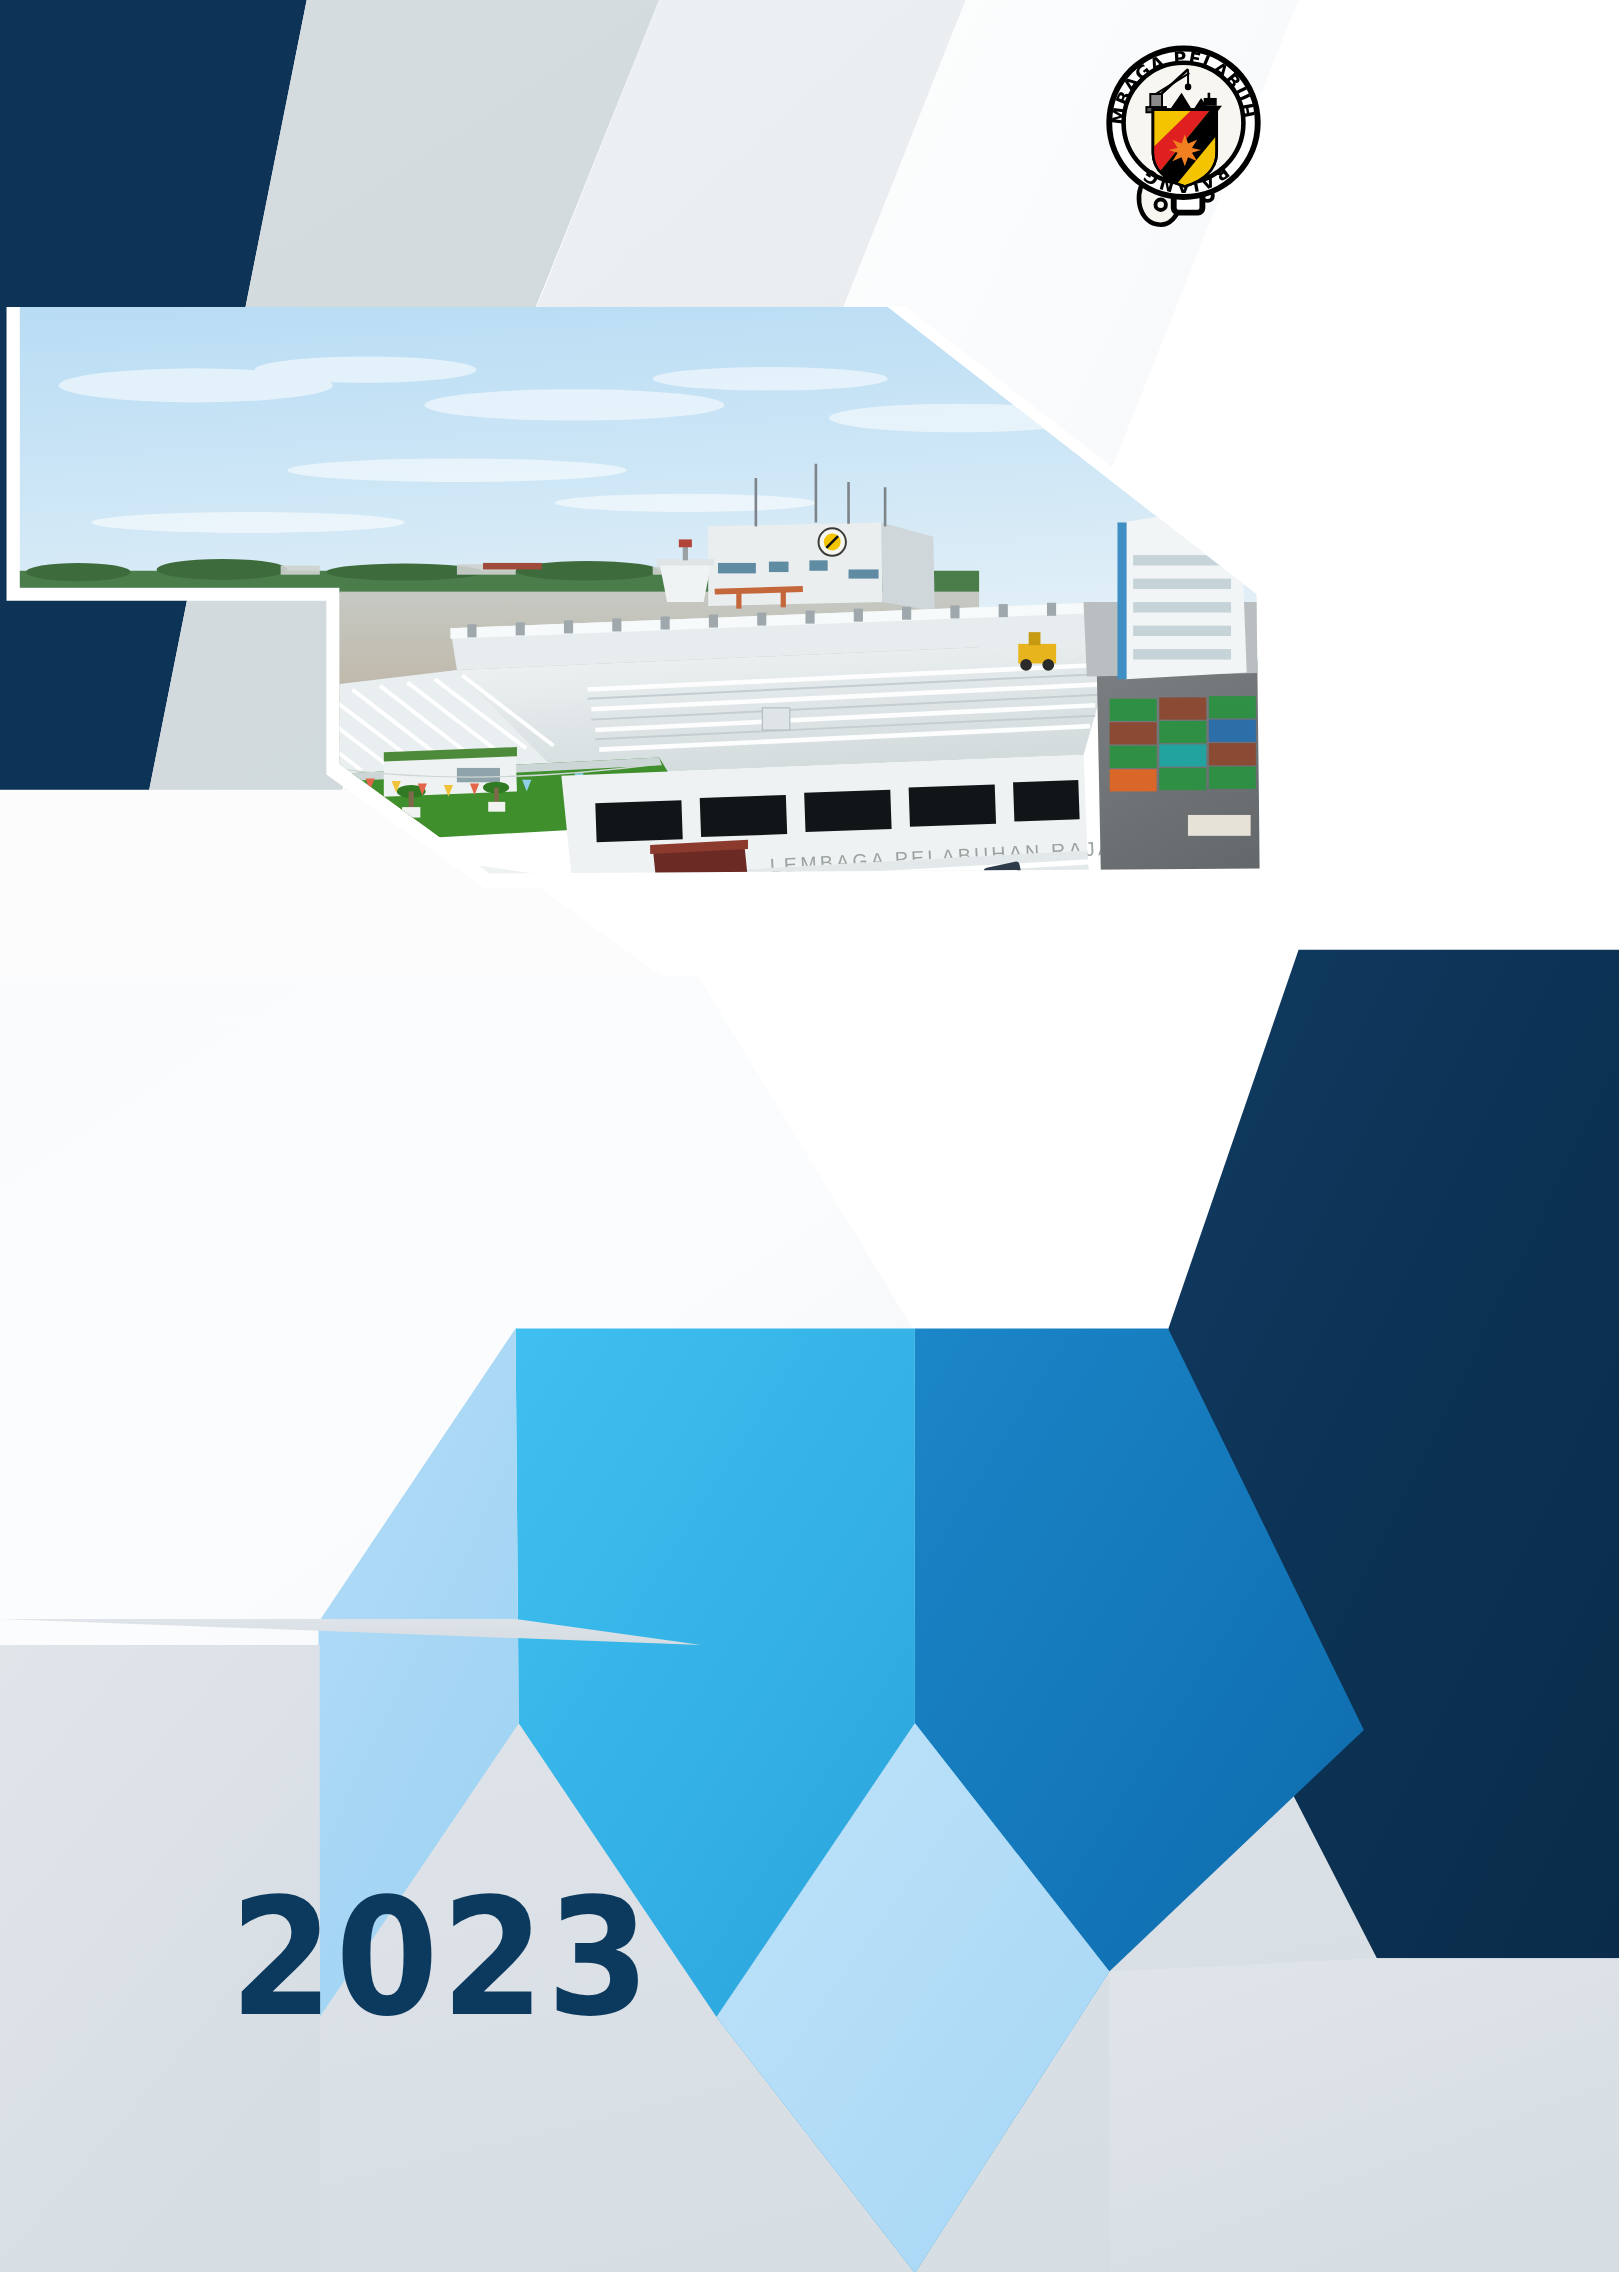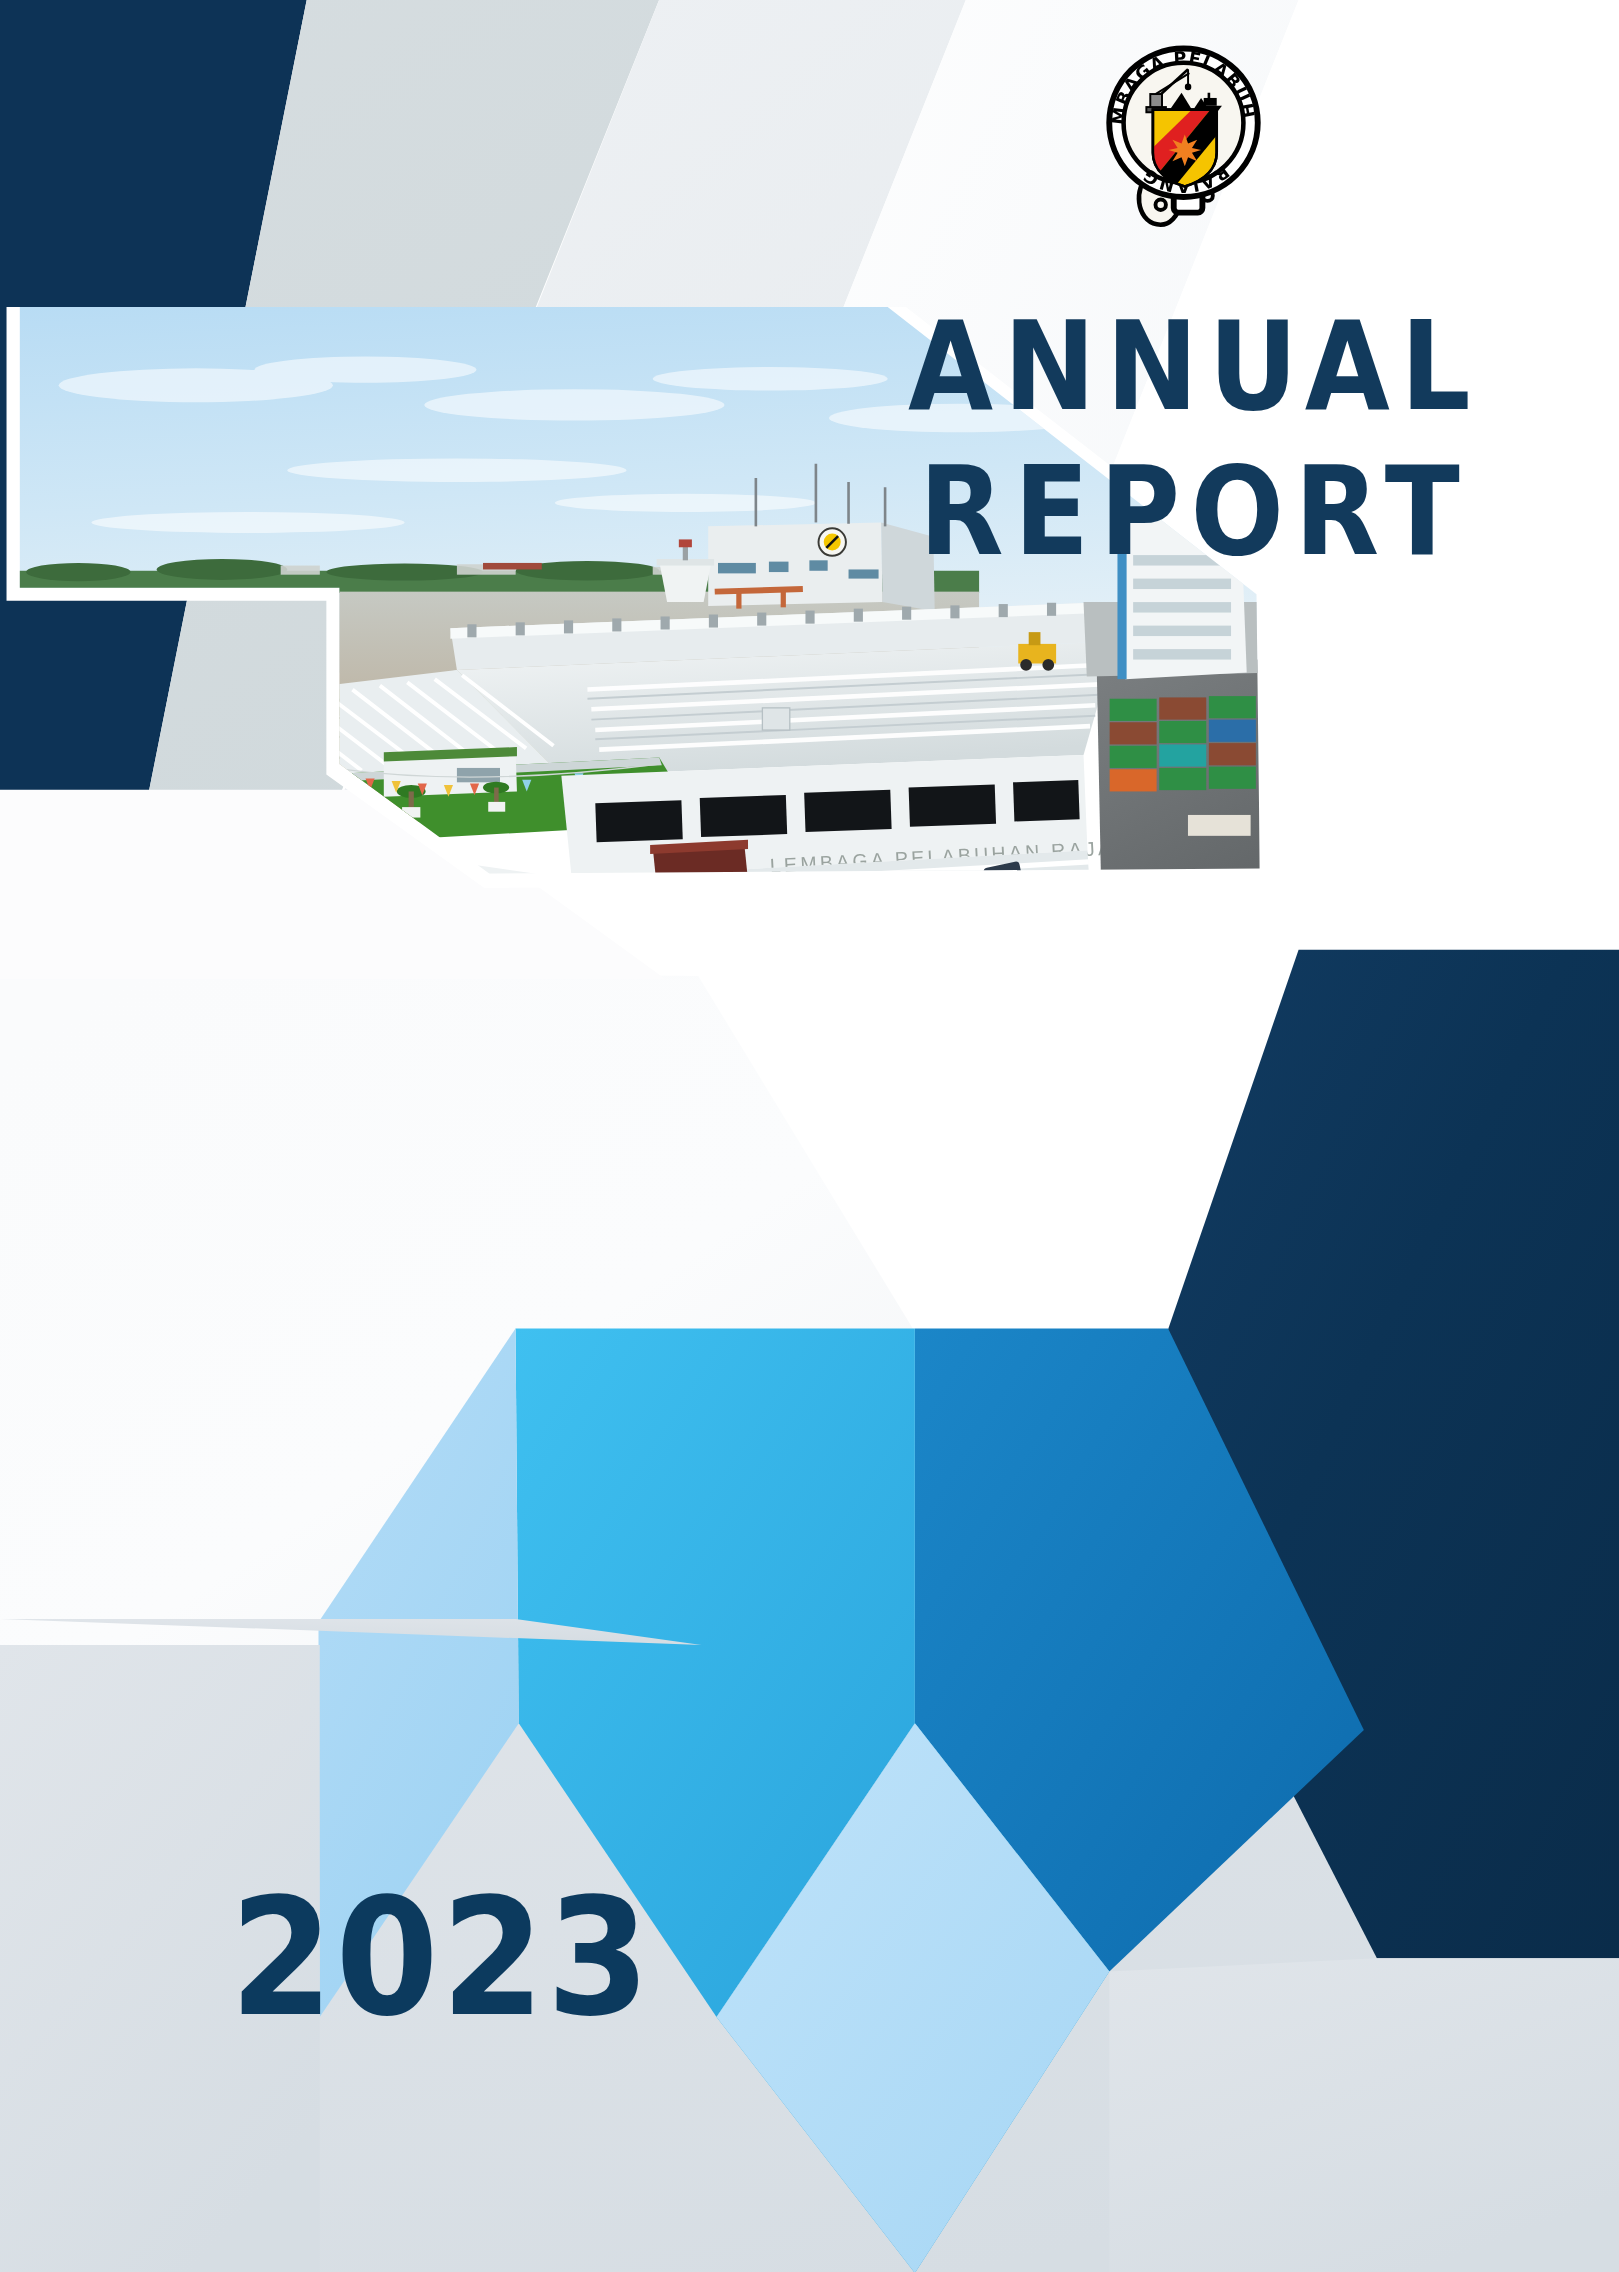--- a/index.html
+++ b/index.html
@@ -630,21 +630,17 @@
         <path d="M 78 130 L 176 130 L 176 196 C 176 224 152 240 127 248 C 102 240 78 224 78 196 Z" fill="none" stroke="#000" stroke-width="4"></path>
 
         <g>
           <polygon fill="#f08020" points="127,168 132,182 146,176 138,189 152,192 138,196 146,209 132,203 127,217 122,203 108,209 116,196 102,192 116,189 108,176 122,182"></polygon>
         </g>
       </g>
     </svg>
     <span class="sr-only">LEMBAGA PELABUHAN RAJANG</span>
   </div>
 
-  <div class="title-block">
-    <span class="title-line">ANNUAL</span>
-    <span class="title-line second">REPORT</span>
-  </div>
 
   <div class="year">2023</div>
 
 </div>
 
 
 </body></html>

